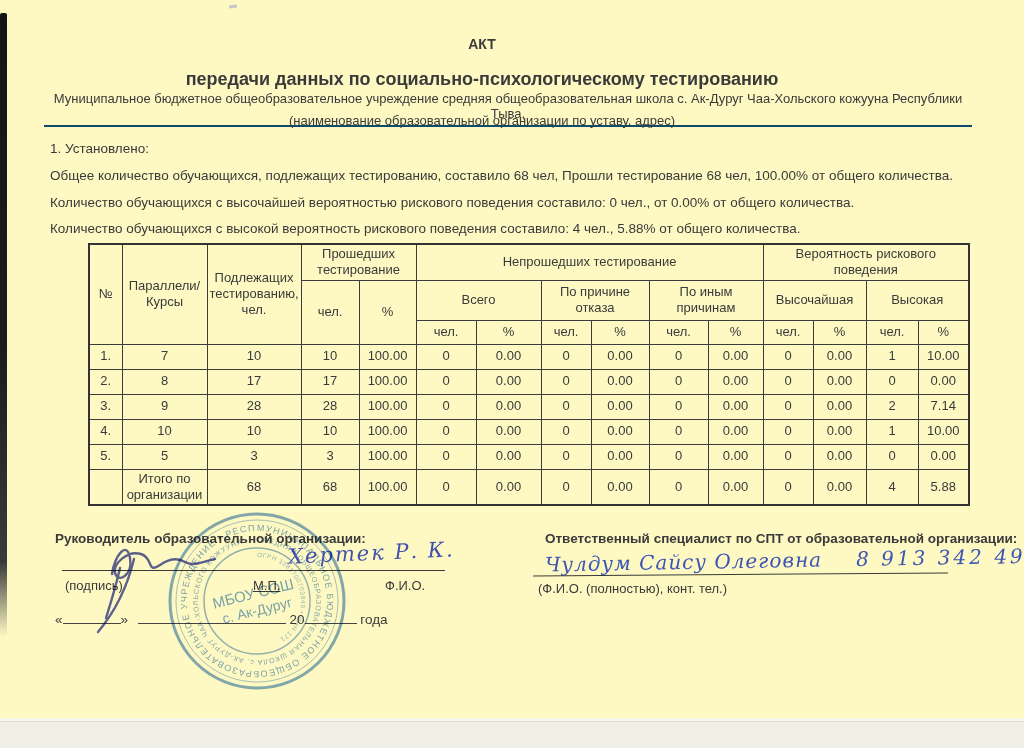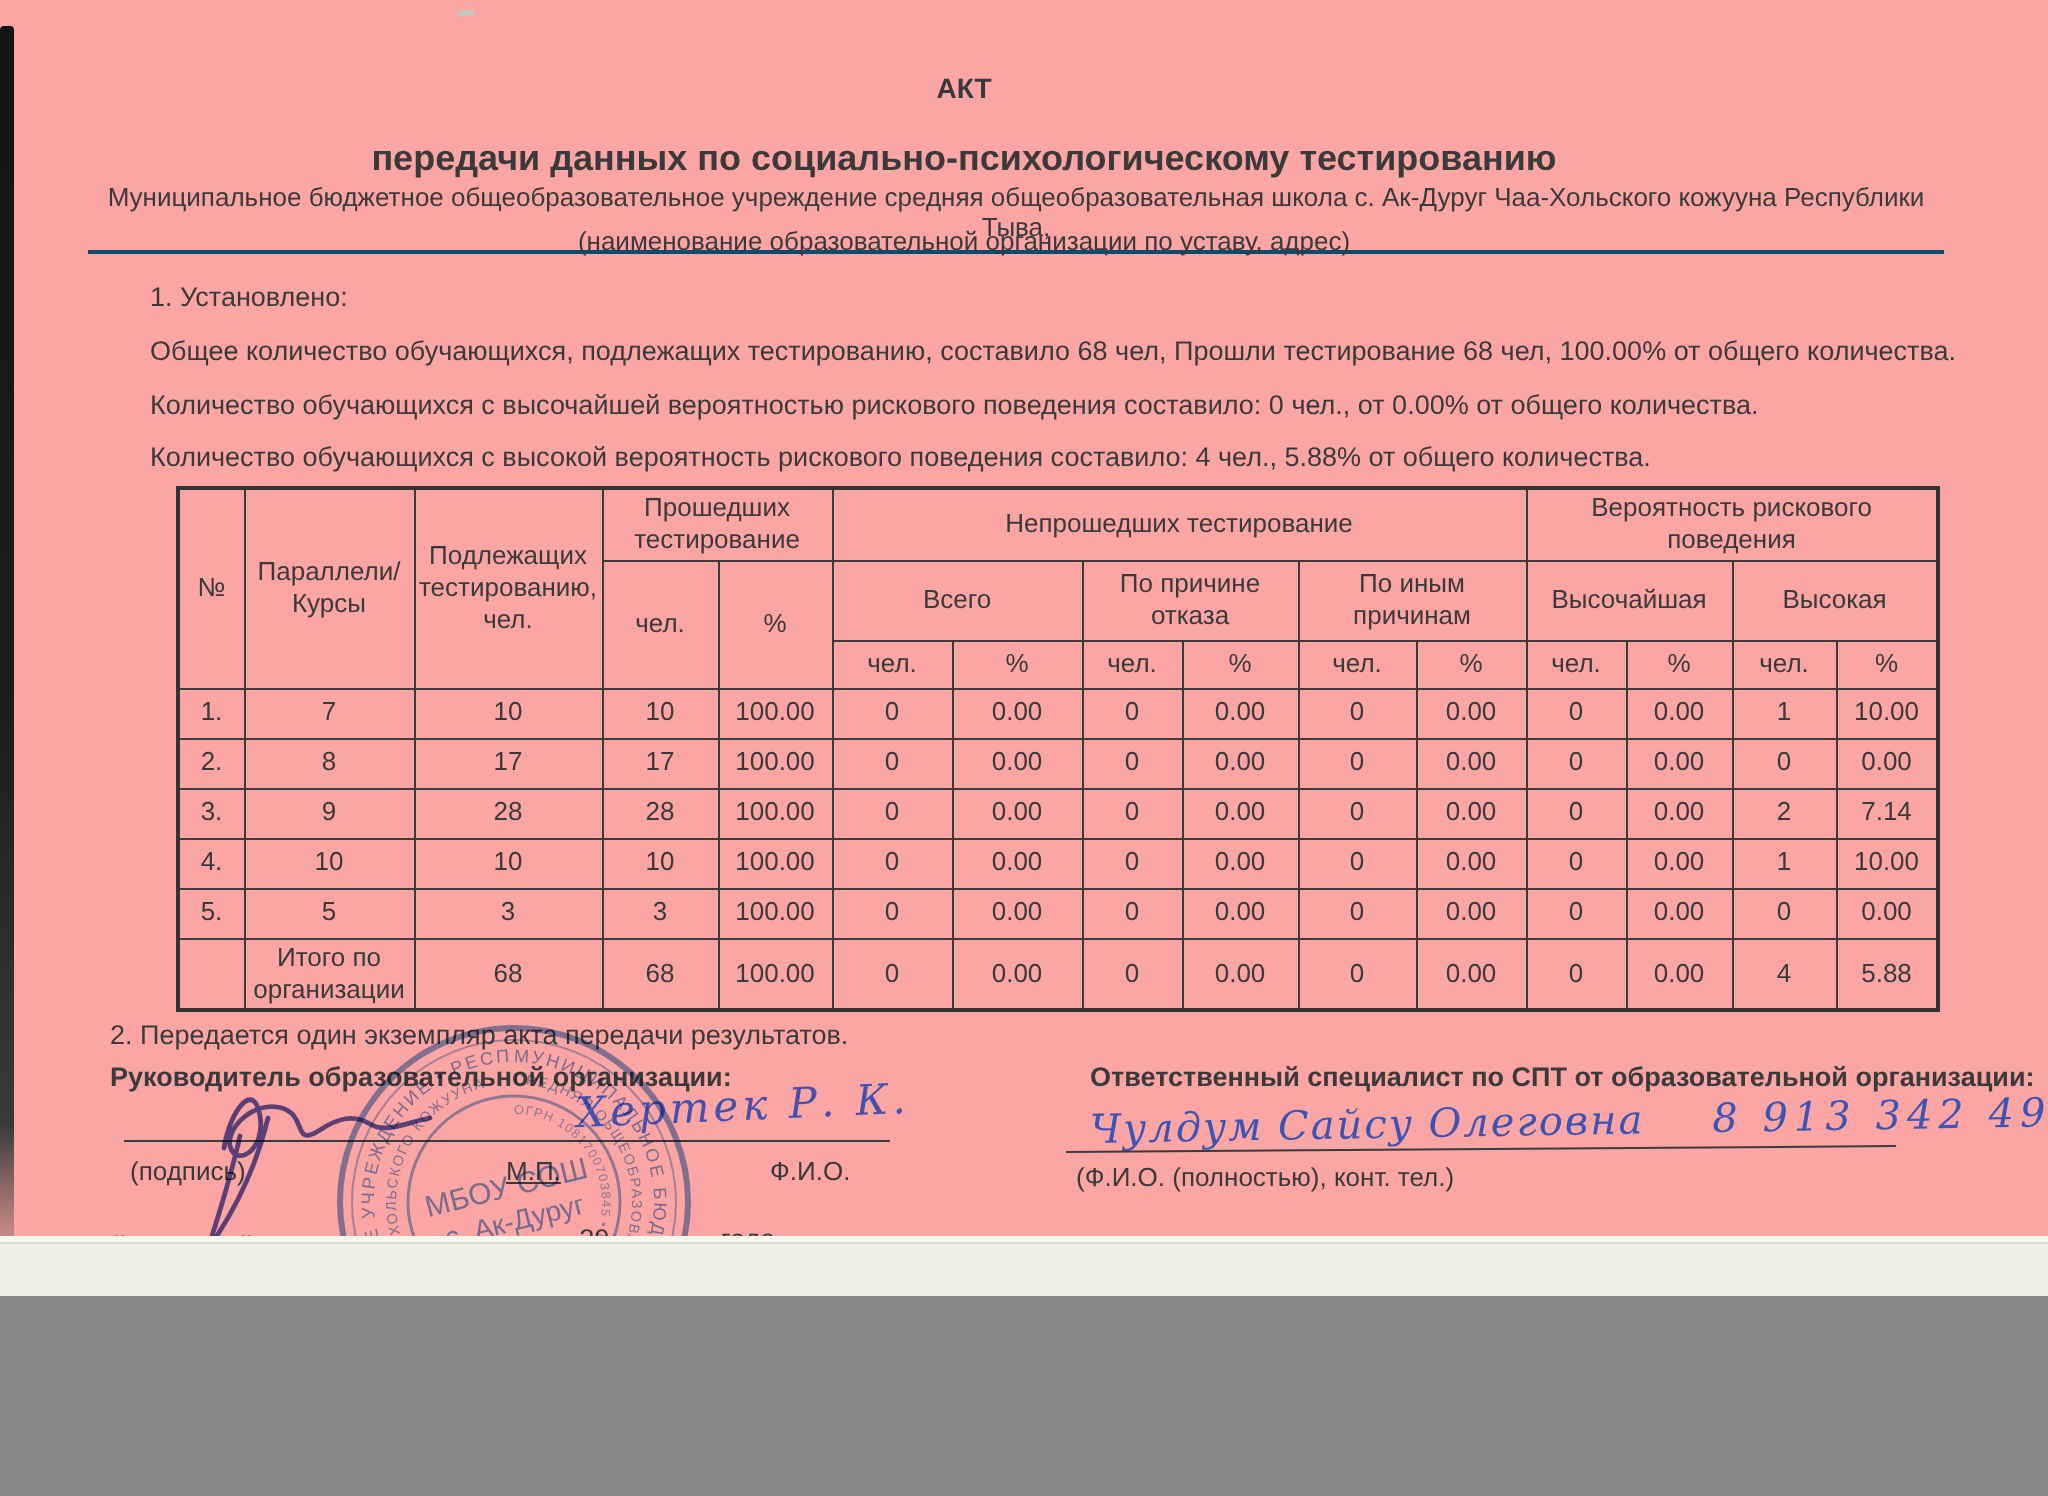--- a/index.html
+++ b/index.html
@@ -1,36 +1,36 @@
 <!DOCTYPE html>
 <html><head>
 <meta charset="utf-8">
 <style>
   html,body{margin:0;padding:0;background:#888;}
   .page{
-    position:relative;width:1024px;height:648px;overflow:hidden;
-    background:#fca5a5;
+    position:relative;width:1024px;height:748px;overflow:hidden;
+    background:#fef9c3;
     font-family:"Liberation Sans", sans-serif;
     color:#3a3a3a;
   }
   
   .edge-left{position:absolute;left:0;top:13px;width:7px;height:624px;
     background:linear-gradient(180deg,#141414 0%,#1d1d1d 55%,#3a3a3a 88%,rgba(60,60,60,0) 100%);
     border-radius:2px;}
   .speck{position:absolute;left:229px;top:5px;width:8px;height:3px;background:#c6c6c0;transform:rotate(-8deg);}
   .bottom-band{position:absolute;left:0;right:0;bottom:0;height:26px;background:#f0efe5;
     border-top:1px solid #dcdbd0;box-shadow:0 -3px 0 #f6f5ee;}
   
   .doc-title{position:absolute;left:0;right:60px;top:36px;text-align:center;font-weight:bold;font-size:14px;}
   .doc-subtitle{position:absolute;left:0;right:60px;top:69px;text-align:center;font-weight:bold;font-size:18px;}
   .org-line{position:absolute;left:44px;right:52px;top:91px;text-align:center;font-size:13px;
     padding-bottom:4px;border-bottom:2px solid #0c4a6e;}
   .org-caption{position:absolute;left:0;right:60px;top:113px;text-align:center;font-size:13px;}
   
-  .para{position:absolute;left:50px;font-size:13.5px;white-space:nowrap;margin-left:25px;}
+  .para{position:absolute;left:50px;font-size:13.5px;white-space:nowrap;}
   
   table.spt{position:absolute;left:88px;top:243px;border-collapse:collapse;table-layout:fixed;
     font-size:13px;color:#3a3a3a;border:2px solid #333;}
   table.spt th, table.spt td{border:1px solid #3c3c3c;text-align:center;vertical-align:middle;
     padding:1px 2px;font-weight:normal;white-space:pre-line;line-height:1.25;}
   tr.h1{height:36px;} tr.h2{height:40px;} tr.h3{height:24px;}
   tbody tr{height:25px;} tbody tr:last-child{height:30px;}
   
   .sec2{position:absolute;left:55px;top:510px;font-size:13.5px;}
   .sig-head{position:absolute;font-weight:bold;font-size:13.5px;white-space:nowrap;text-align:center;}
@@ -220,21 +220,20 @@
           <td>0</td>
           <td>0.00</td>
           <td>0</td>
           <td>0.00</td>
           <td>4</td>
           <td>5.88</td>
         </tr>
       </tbody>
   </table>
 
-  <div class="sec2">2. Передается один экземпляр акта передачи результатов.</div>
 
   <div class="sig-head" style="left:55px;top:531px;">Руководитель образовательной организации:</div>
   <div class="hand hand-left">Хертек Р. К.</div>
   <div class="rule" style="left:62px;top:570px;width:383px;"></div>
   <div class="cap" style="left:65px;top:578px;">(подпись)</div>
   <div class="cap" style="left:253px;top:578px;text-decoration:underline;">М.П.</div>
   <div class="cap" style="left:385px;top:578px;">Ф.И.О.</div>
 
   <div class="date-row"><span>«</span><span class="blank" style="width:58px"></span><span>»</span>
     <span class="blank" style="width:148px;margin-left:6px;"></span>

